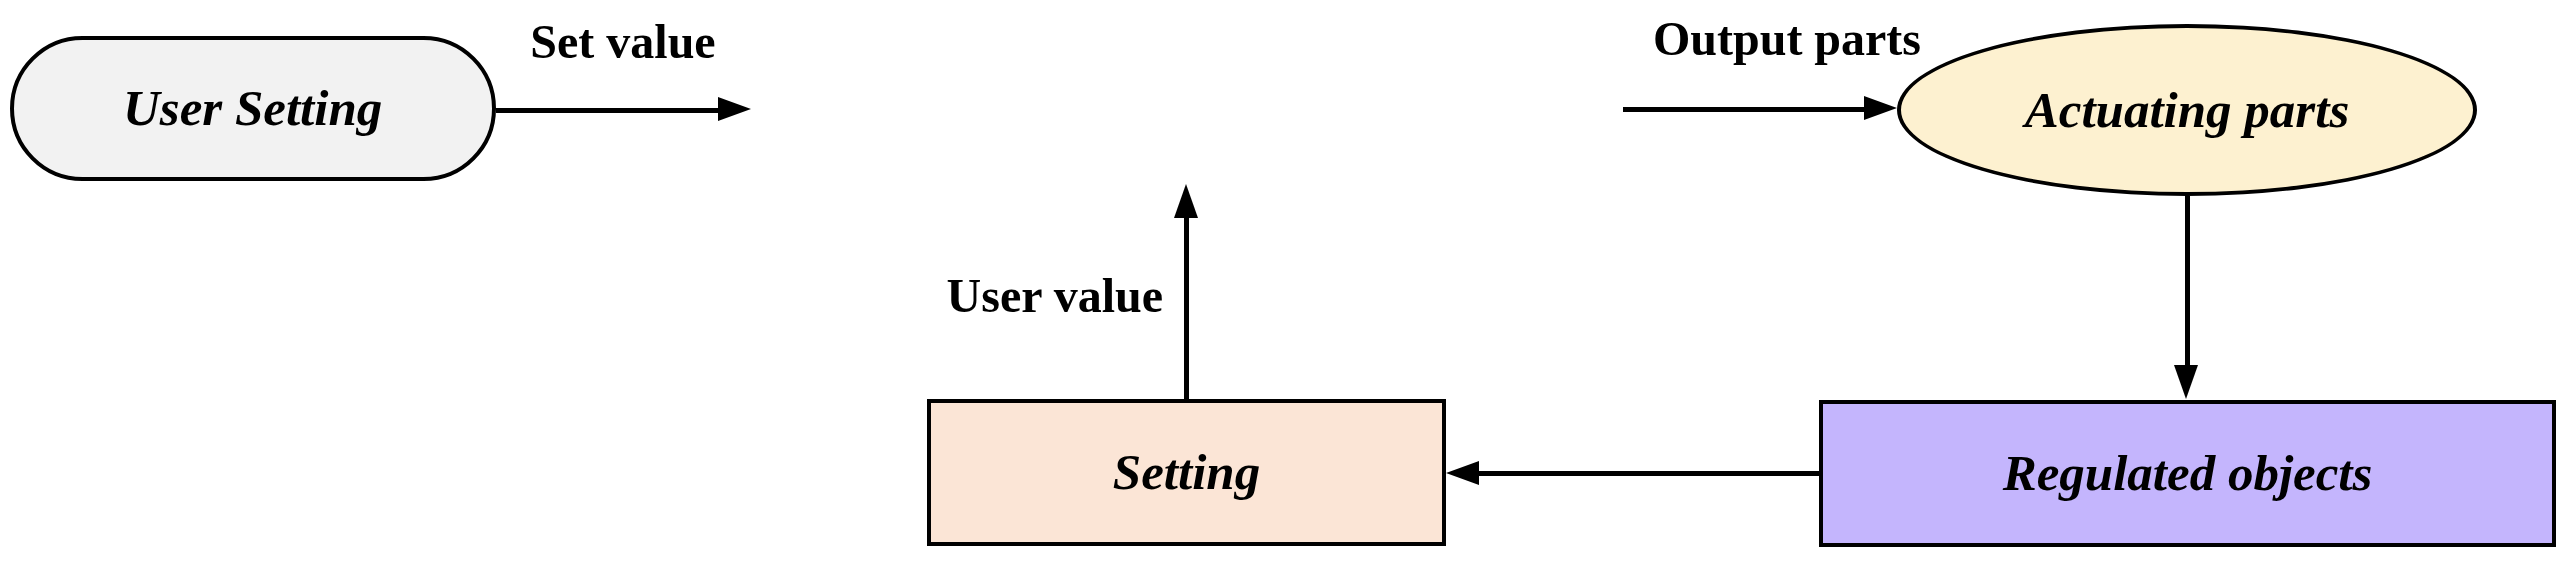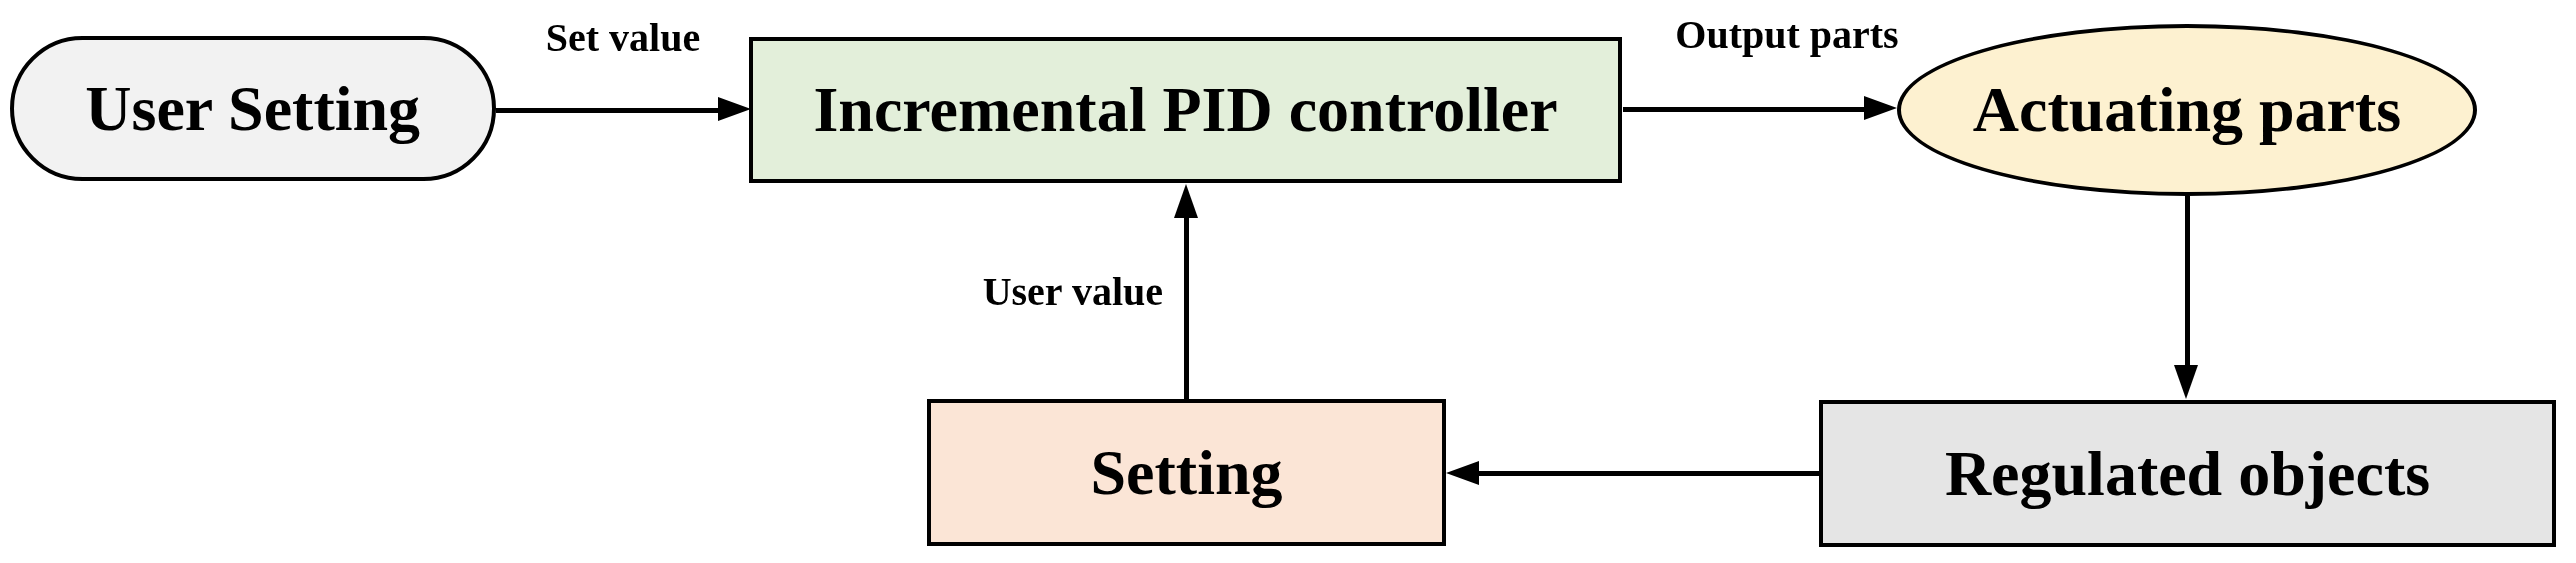--- a/index.html
+++ b/index.html
@@ -16,24 +16,25 @@
   .node {
     position: absolute;
     box-sizing: border-box;
     border: 4.5px solid #000000;
     display: flex;
     align-items: center;
     justify-content: center;
   }
   .node-label {
     font-weight: bold;
-    font-size: 64px;
+    font-size: 51px;
     color: #000000;
     white-space: nowrap;
     line-height: 1;
+    font-style: italic;
   }
   .shape-stadium { border-radius: 73px; }
   .shape-ellipse { border-radius: 50%; }
 
   .pos-user-setting { left: 9.7px;   top: 36px;  width: 486px;  height: 145px; }
   .pos-pid          { left: 749px; top: 37px;  width: 873px; height: 146px; }
   .pos-actuating    { left: 1897px; top: 24px;  width: 580px;  height: 172px; text-align: right; }
   .pos-sensors      { left: 927px; top: 399px; width: 519px;  height: 147px; }
   .pos-regulated    { left: 1819px; top: 400px; width: 737px;  height: 147px; }
 
@@ -70,51 +71,48 @@
   .head-set-value  { left: 718px;  top: 97px; }
   .head-output     { left: 1864px; top: 96px; }
   .head-act-to-reg { left: 2174px; top: 365px; }
   .head-reg-to-sen { left: 1446px; top: 461px; }
   .head-true-value { left: 1174px; top: 184px; }
 
   
   .edge-label {
     position: absolute;
     font-weight: bold;
-    font-size: 40px;
+    font-size: 48px;
     color: #000000;
     white-space: nowrap;
     line-height: 1;
   }
   .label-set-value   { left: 494px;  top: 18px;  width: 258px; text-align: center; }
   .label-output      { left: 1630px; top: 15px;  width: 314px; text-align: center; }
   .label-true-value  { left: 860px; top: 272px; width: 303px; text-align: right; }
 </style>
 </head>
 <body>
 
 <div class="canvas">
 
   <div class="node shape-stadium pos-user-setting" style="background-color: rgb(242, 242, 242);">
     <span class="node-label">User Setting</span>
   </div>
 
-  <div class="node pos-pid" style="background-color: rgb(227, 239, 218);">
-    <span class="node-label">Incremental PID controller</span>
-  </div>
 
   <div class="node shape-ellipse pos-actuating" style="background-color: rgb(253, 241, 208);">
     <span class="node-label">Actuating parts</span>
   </div>
 
   <div class="node pos-sensors" style="background-color: rgb(251, 229, 214);">
     <span class="node-label">Setting</span>
   </div>
 
-  <div class="node pos-regulated" style="background-color: #e5e5e5;">
+  <div class="node pos-regulated" style="background-color: #c4b5fd;">
     <span class="node-label">Regulated objects</span>
   </div>
 
   <div class="edge-line line-set-value"></div>
   <div class="arrowhead ah-right head-set-value"></div>
   <div class="edge-label label-set-value">Set value</div>
 
   <div class="edge-line line-output"></div>
   <div class="arrowhead ah-right head-output"></div>
   <div class="edge-label label-output">Output parts</div>

